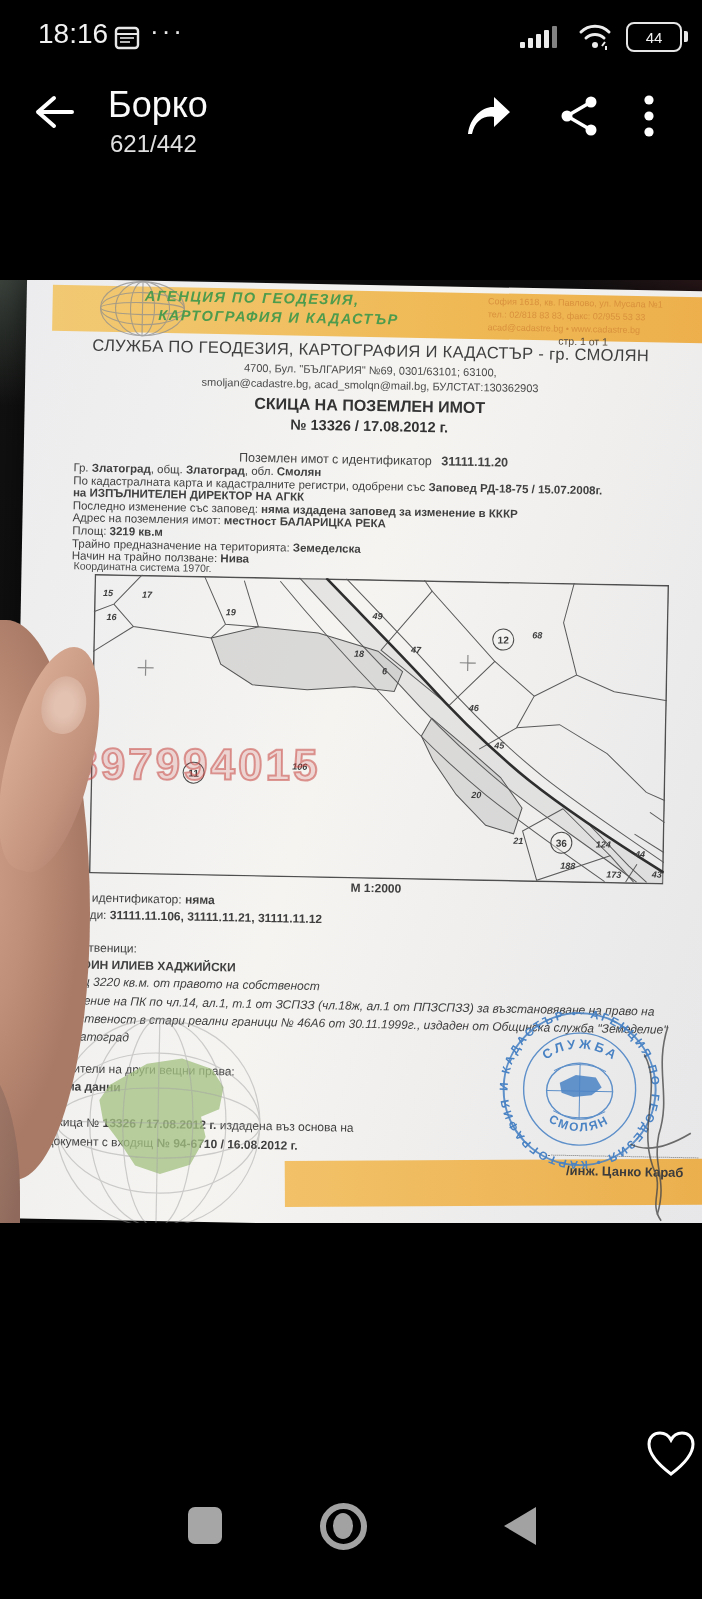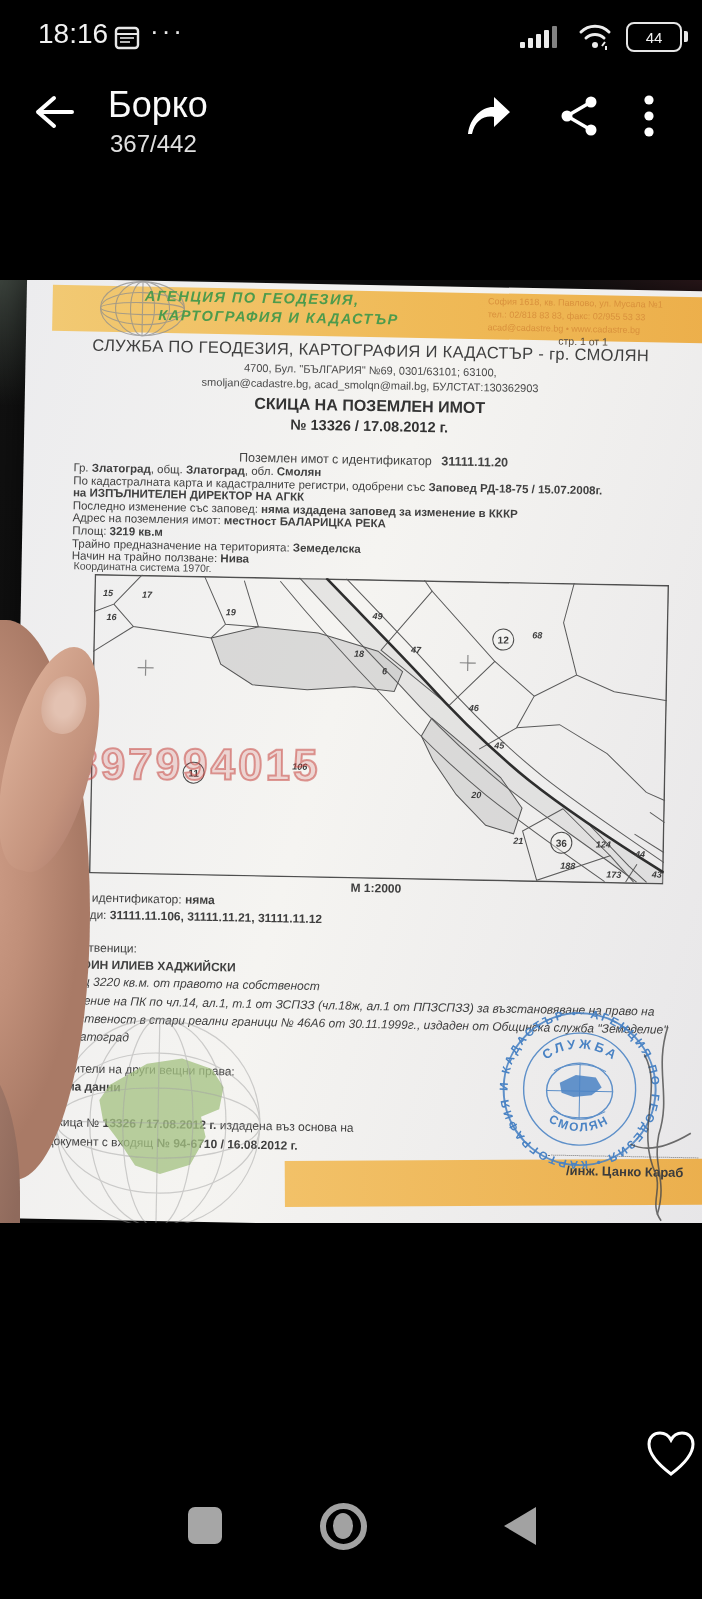--- a/index.html
+++ b/index.html
@@ -138,21 +138,21 @@
     </div>
   </div>
 
   <div class="appbar">
     <div class="icon-btn" style="left:28px;top:10px;">
       <svg width="50" height="48" viewBox="0 0 50 48">
           <path d="M26,10 L10,24 L26,38 M10,24 H44" fill="none" stroke="#fff" stroke-width="4" stroke-linecap="round" stroke-linejoin="round"></path>
         </svg>
     </div>
     <div class="ab-title">Борко</div>
-    <div class="ab-count">367/442</div>
+    <div class="ab-count">621/442</div>
     <div class="icon-btn" style="left:462px;top:16px;">
       <svg width="52" height="44" viewBox="0 0 52 44">
           <path d="M6,40 C8,22 22,12 32,13 L32,3 L48,18 L32,33 L32,23 C23,21 13,26 10,40 Z" fill="#fff"></path>
         </svg>
     </div>
     <div class="icon-btn" style="left:558px;top:16px;">
       <svg width="44" height="44" viewBox="0 0 44 44">
         <circle cx="9" cy="22" r="5.5" fill="#fff"></circle>
           <circle cx="33" cy="8" r="5.5" fill="#fff"></circle>
           <circle cx="33" cy="36" r="5.5" fill="#fff"></circle>

